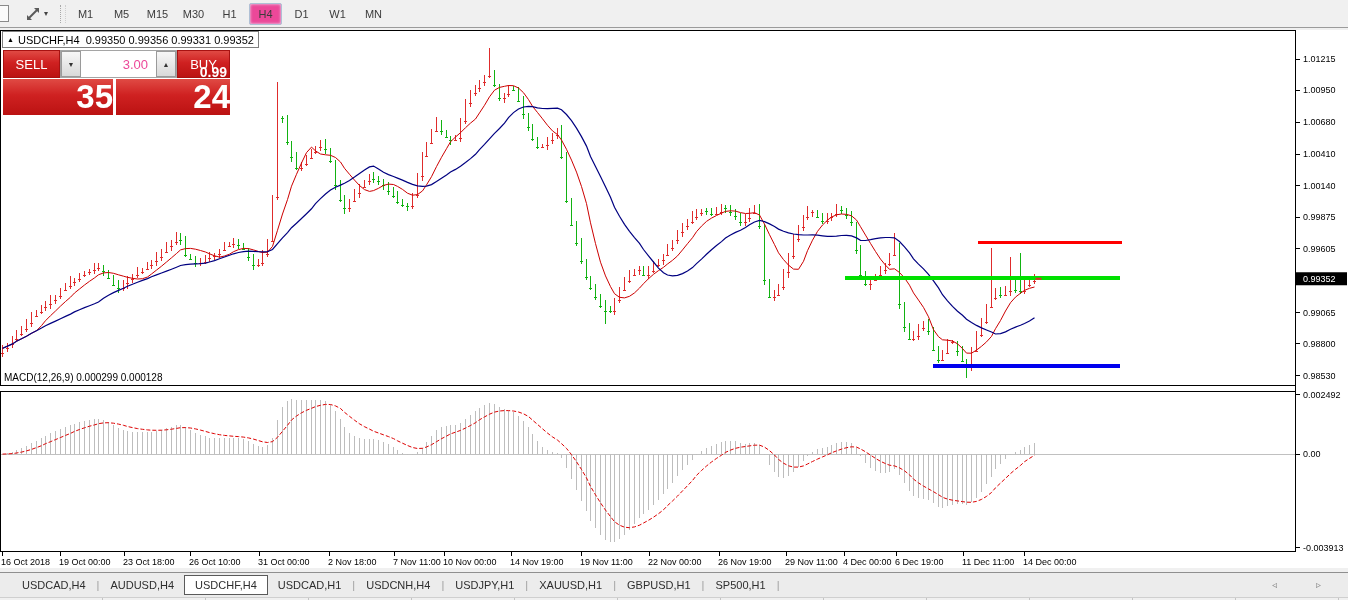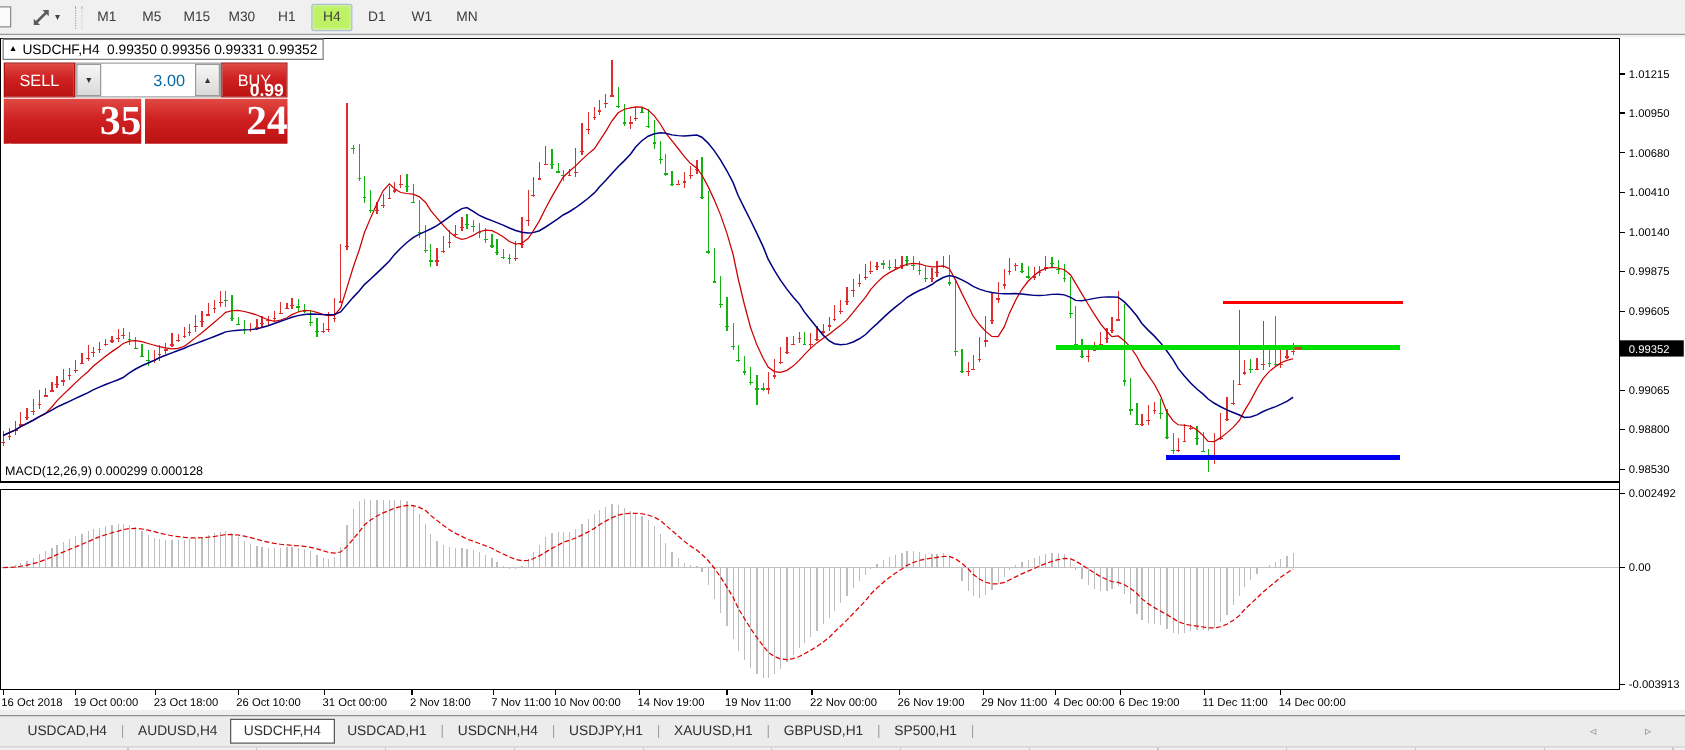--- a/index.html
+++ b/index.html
@@ -7,21 +7,21 @@
        font-family:"Liberation Sans",sans-serif;-webkit-font-smoothing:none;}
   
   #toolbar{position:absolute;left:0;top:0;width:1348px;height:27px;background:#f0f0f0;
            border-bottom:1px solid #9b9b9b;display:flex;align-items:center;}
   .t-part{width:9px;height:15px;border:1px solid #8a8a8a;background:#fbfbfb;margin-left:-2px;}
   .t-sym{margin-left:16px;display:flex;align-items:center;}
   .t-caret{font-size:8px;color:#444;margin-left:3px;}
   .t-grip{width:4px;height:18px;margin-left:12px;border-left:1px dotted #a8a8a8;border-right:1px dotted #cfcfcf;}
   .tf{margin-left:3px;min-width:25px;height:20px;line-height:20px;text-align:center;font-size:11px;
       color:#3c3c3c;border:1px solid transparent;border-radius:2px;padding:0 3px;user-select:none;}
-  .tf.active{background:#bef264;border-color:#afc0d5;box-shadow:inset 0 0 3px #e6eef8;}
+  .tf.active{background:#ec4899;border-color:#afc0d5;box-shadow:inset 0 0 3px #e6eef8;}
   
   #chart-svg{position:absolute;left:0;top:28px;}
   #chart-svg text{font-family:"Liberation Sans",sans-serif;font-size:9px;fill:#000;}
   
   #title-box{position:absolute;left:2px;top:31px;width:251px;height:15px;background:#fff;
              border:1px solid #7f7f7f;font-size:11px;line-height:15px;color:#000;white-space:nowrap;
              padding-left:4px;}
   #title-box .tri{font-size:7px;vertical-align:2px;margin-right:4px;}
   #title-box .sym{margin-right:6px;}
   
@@ -29,28 +29,28 @@
   .rbtn{background:linear-gradient(180deg,#e04a44 0%,#cf2121 45%,#bb1212 100%);color:#fff;}
   .sell-btn{position:absolute;left:0;top:0;width:57px;height:28px;font-size:13px;display:flex;
             align-items:center;justify-content:center;border:1px solid #a81111;box-sizing:border-box;}
   .buy-btn{position:absolute;left:174px;top:0;width:53px;height:28px;font-size:13px;display:flex;
            align-items:center;justify-content:center;border:1px solid #a81111;box-sizing:border-box;}
   .vol{position:absolute;left:57px;top:0;width:117px;height:28px;display:flex;background:#fff;
        border:1px solid #a5a5a5;box-sizing:border-box;}
   .vbtn{width:20px;background:linear-gradient(180deg,#f7f7f7,#d9d9d9);border:1px solid #9a9a9a;
         display:flex;align-items:center;justify-content:center;box-sizing:border-box;}
   .vbtn span{font-size:7px;color:#333;line-height:7px;}
-  .vfield{flex:1;font-size:13px;color:#0369a1;display:flex;align-items:center;justify-content:flex-end;
+  .vfield{flex:1;font-size:13px;color:#ec4899;display:flex;align-items:center;justify-content:flex-end;
           padding-right:8px;margin-left:39px;}
   .tile{position:absolute;top:29px;height:36px;display:flex;align-items:flex-end;justify-content:center;
         padding-bottom:3px;box-sizing:border-box;flex-direction:column;}
   .sell-tile{left:0;width:110px;}
   .buy-tile{left:113px;width:114px;}
   .tile .small{font-size:14px;font-weight:bold;color:#fff;margin:0 3px 3px 0;}
-  .tile .big{font-size:33px;font-weight:bold;color:#fff;line-height:28px;font-family:Liberation Serif, serif;}
+  .tile .big{font-size:33px;font-weight:bold;color:#fff;line-height:28px;}
   .tile .sup{font-size:14px;font-weight:bold;color:#fff;align-self:flex-start;margin:1px 0 0 1px;}
   
   #macd-label{position:absolute;left:4px;top:372px;font-size:10px;color:#000;white-space:nowrap;}
   
   #tabbar{position:absolute;left:0;top:572px;width:1348px;height:24px;background:#ececec;
           border-top:1px solid #8f8f8f;box-sizing:content-box;display:flex;align-items:center;
           padding-left:12px;font-size:11px;color:#2e2e2e;}
   .tab{padding:3px 10px;white-space:nowrap;}
   .tab.active{background:#fff;border:1px solid #5a5a5a;margin-top:-1px;}
   .tab-sep{color:#a0a0a0;margin:0 1px;}

